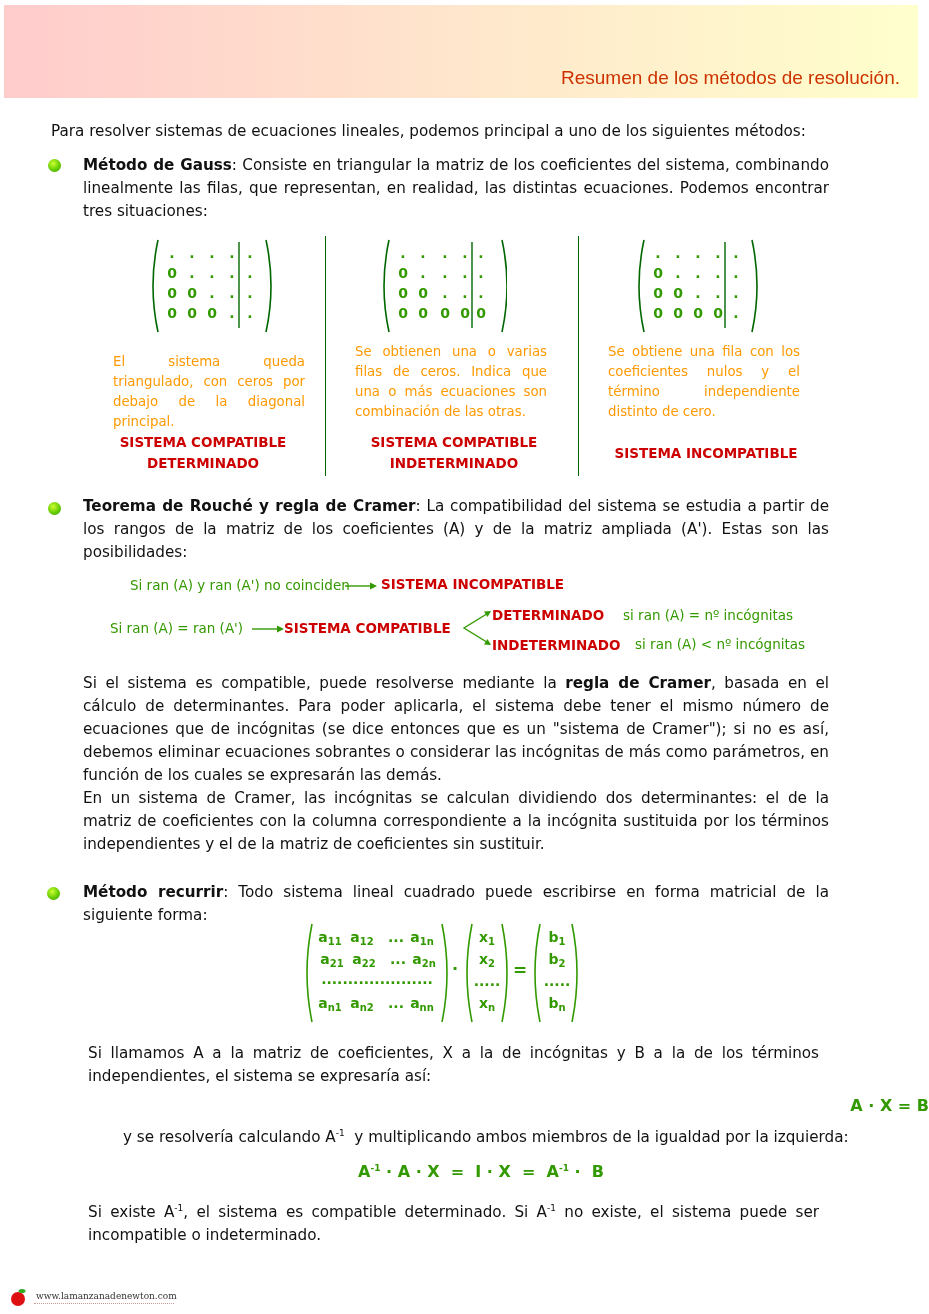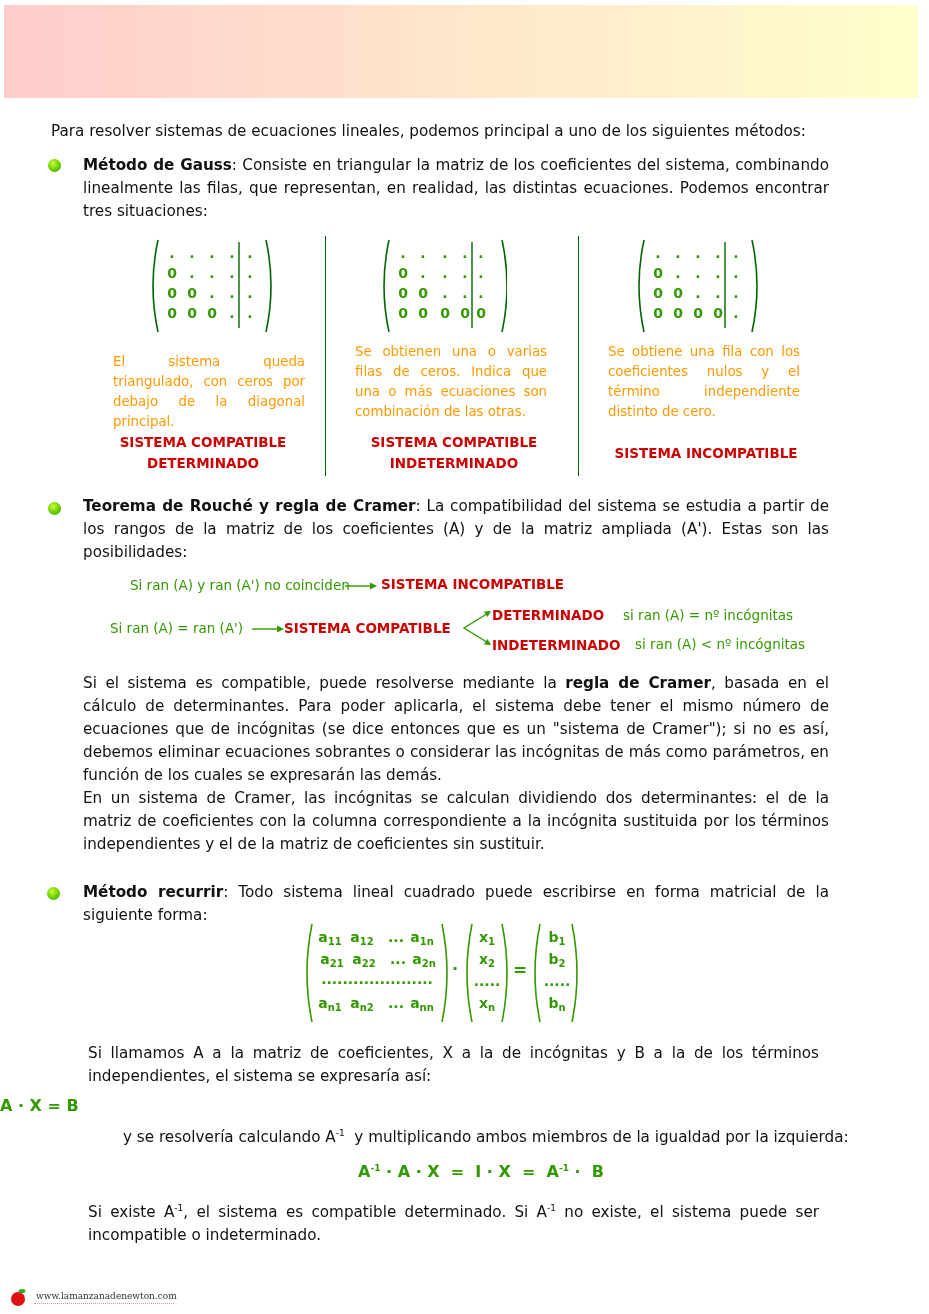--- a/index.html
+++ b/index.html
@@ -23,20 +23,21 @@
   .red { color:#cc0000; font-weight:bold; }
   .eq { position:absolute; font-weight:bold; color:#339900; font-size:16px; white-space:nowrap; }
   sup { font-size:9px; vertical-align:super; line-height:0; }
   b { font-weight:bold; }
   .footer-logo { position:absolute; left:10px; top:1287px; }
 </style>
 </head>
 <body>
 
 <div class="header">
+  <div class="subtitle">Resumen de los métodos de resolución.</div>
 </div>
 
 <div class="p" style="left:51px; top:120px; width:790px;">Para resolver sistemas de ecuaciones lineales, podemos principal a uno de los siguientes métodos:</div>
 
 <div class="bullet" style="left:48px; top:159px;"></div>
 <div class="p" style="left:83px; top:154px; width:746px;"><b>Método de Gauss</b><span>: Consiste en triangular la matriz de los coeficientes del sistema, combinando linealmente las filas, que representan, en realidad, las distintas ecuaciones. Podemos encontrar tres situaciones:</span></div>
 
 <svg class="matrix" style="left:146px; top:236px;" width="130" height="100">
     <path d="M12 4 Q2 50 12 96" fill="none" stroke="#006600" stroke-width="1.6"></path>
     <path d="M120 4 Q130 50 120 96" fill="none" stroke="#006600" stroke-width="1.6"></path>
@@ -190,21 +191,21 @@
     <text x="220" y="54" text-anchor="middle" fill="#339900" font-size="17" font-weight="bold" font-family="DejaVu Sans, sans-serif">=</text>
     <path d="M240 2 Q230 51 240 100" fill="none" stroke="#339900" stroke-width="1.6"></path>
     <path d="M272 2 Q282 51 272 100" fill="none" stroke="#339900" stroke-width="1.6"></path>
     <text x="257" y="20" text-anchor="middle" fill="#339900" font-size="14" font-weight="bold" font-family="DejaVu Sans, sans-serif"><tspan>b</tspan><tspan font-size="10" dy="3">1</tspan></text>
     <text x="257" y="42" text-anchor="middle" fill="#339900" font-size="14" font-weight="bold" font-family="DejaVu Sans, sans-serif"><tspan>b</tspan><tspan font-size="10" dy="3">2</tspan></text>
     <text x="257" y="64" text-anchor="middle" fill="#339900" font-size="14" font-weight="bold" font-family="DejaVu Sans, sans-serif">.....</text>
     <text x="257" y="86" text-anchor="middle" fill="#339900" font-size="14" font-weight="bold" font-family="DejaVu Sans, sans-serif"><tspan>b</tspan><tspan font-size="10" dy="3">n</tspan></text>
   </svg>
 
 <div class="p" style="left:88px; top:1042px; width:731px;">Si llamamos A a la matriz de coeficientes, X a la de incógnitas y B a la de los términos independientes, el sistema se expresaría así:</div>
-<div class="eq" style="left:0; width:929px; text-align:left; top:1096px;">A · X = B</div>
+<div class="eq" style="left:0; width:929px; text-align:right; top:1096px;">A · X = B</div>
 <div class="p" style="left:88px; top:1126px; width:760px; text-align:left;margin-left:35px;"><span>y se resolvería calculando A</span><sup>-1</sup><span style="white-space:pre">  y multiplicando ambos miembros de la igualdad por la izquierda:</span></div>
 <div class="eq" style="left:0; width:962px; text-align:center; top:1162px; white-space:pre;"><span>A</span><sup>-1</sup><span> · A · X  =  I · X  =  A</span><sup>-1</sup><span> ·  B</span></div>
 <div class="p" style="left:88px; top:1201px; width:731px;"><span>Si existe A</span><sup>-1</sup><span>, el sistema es compatible determinado. Si A</span><sup>-1</sup><span> no existe, el sistema puede ser incompatible o indeterminado.</span></div>
 
 <div class="footer-logo">
   <svg width="18" height="20" style="position:absolute; left:0; top:0;">
     <circle cx="8" cy="12" r="7" fill="#dd1111"></circle>
     <ellipse cx="12" cy="4" rx="3.5" ry="2" fill="#33aa22"></ellipse>
   </svg>
   <span style="position:absolute; left:26px; top:4px; font-family:'DejaVu Serif', serif; font-size:9px; color:#333; white-space:nowrap;">www.lamanzanadenewton.com</span>

